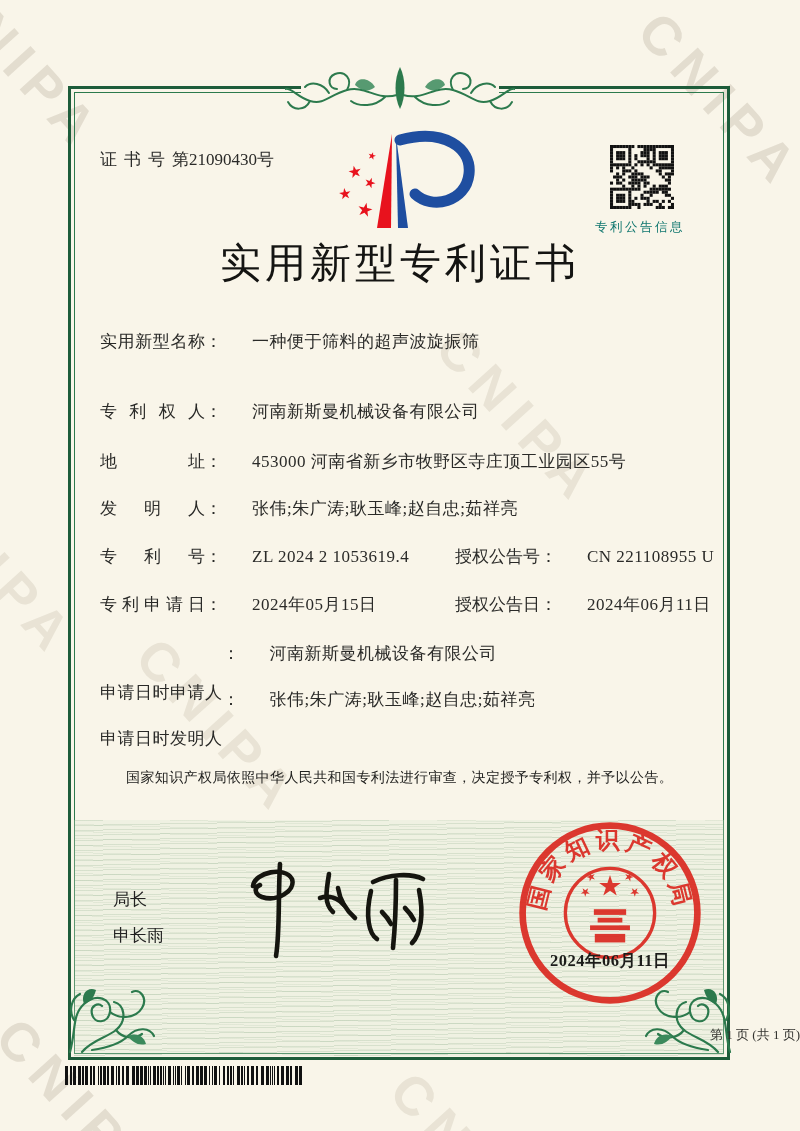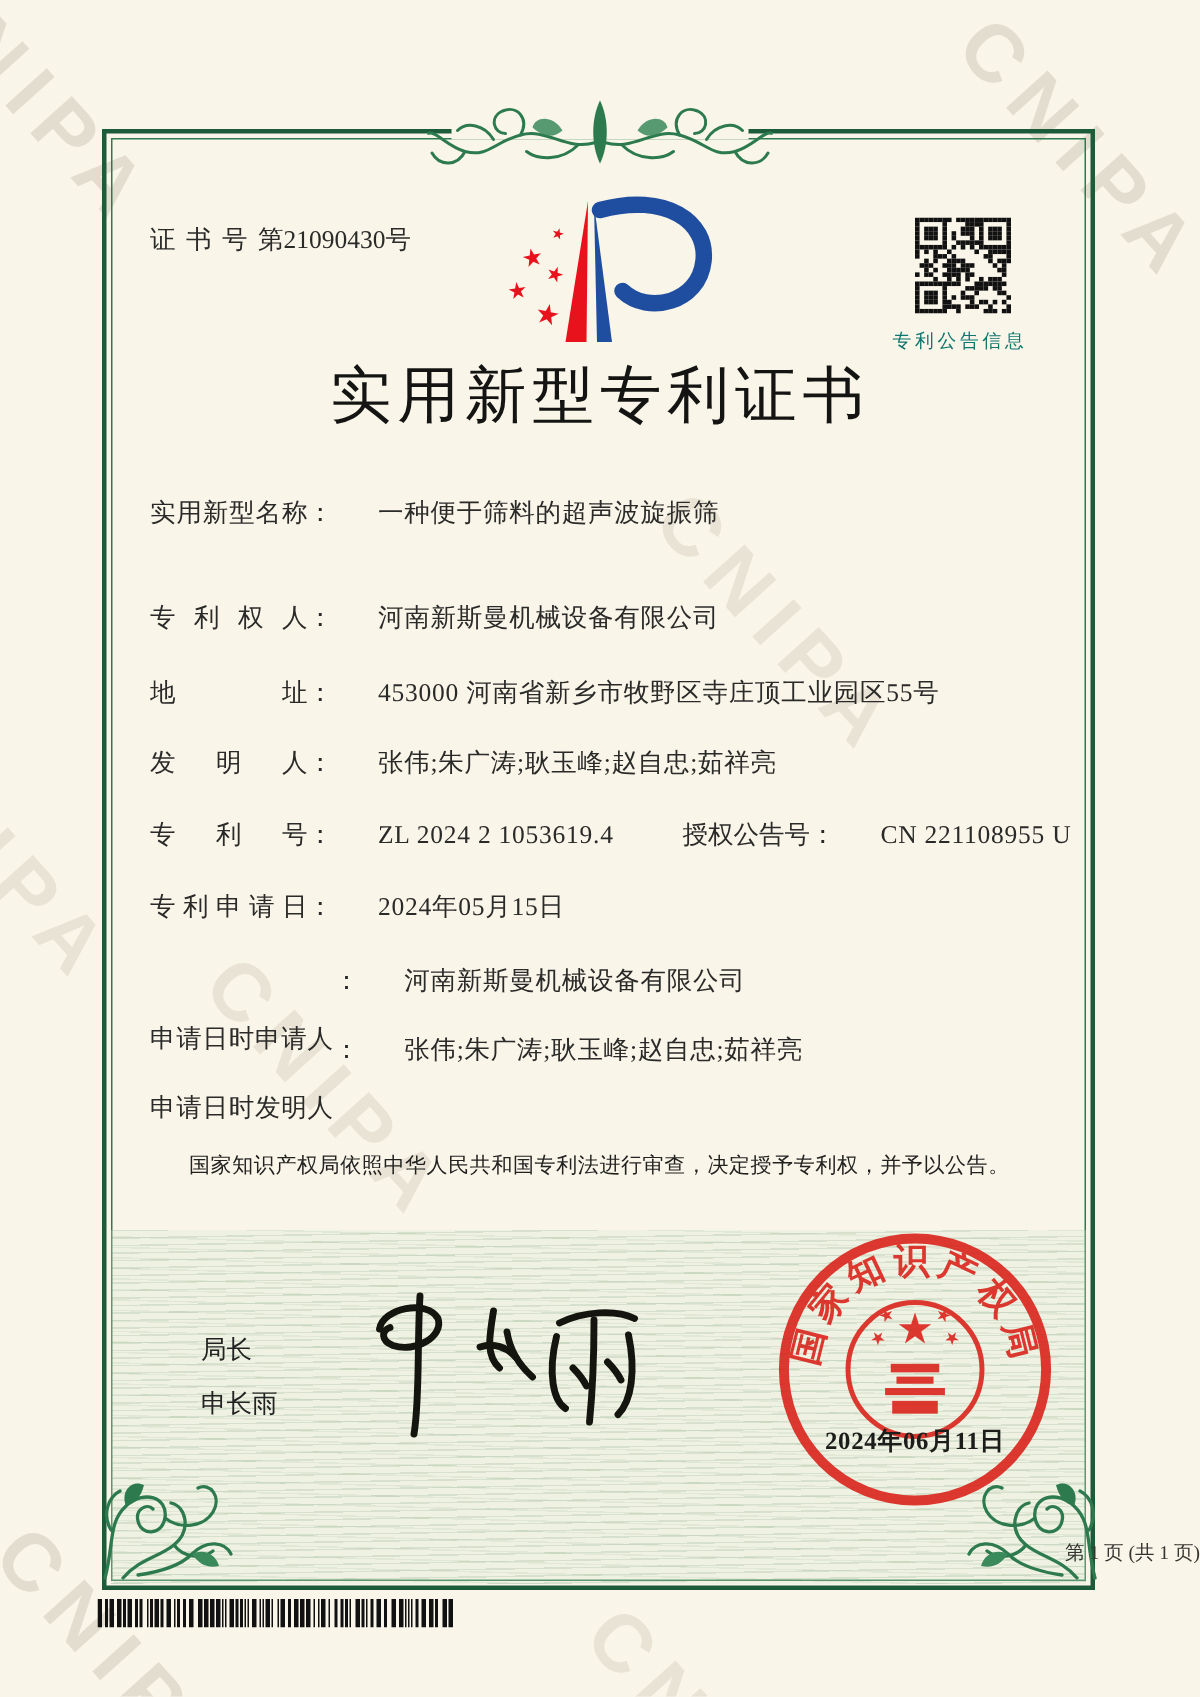--- a/index.html
+++ b/index.html
@@ -49,21 +49,21 @@
   .lbl{display:inline-block;width:105px;text-align:justify;text-align-last:justify;vertical-align:top;}
   .lbl.wide{width:auto;text-align:left;text-align-last:auto;letter-spacing:0.5px;margin-top:39px;}
   .colon{padding-right:6px;}
   .val{letter-spacing:0.5px;margin-left:24px;}
   .rcol{position:absolute;left:355px;top:0;white-space:nowrap;}
   .statement{
     left:78px;top:762px;width:648px;font-size:14px;line-height:32px;
     color:#222220;letter-spacing:0.4px;
   }
   .statement .l1{text-indent:48px;}
-  .signer{left:113px;font-family:"Liberation Sans","DejaVu Sans",sans-serif;font-size:17px;color:#222;margin-left:21px;}
+  .signer{left:113px;font-family:"Liberation Sans","DejaVu Sans",sans-serif;font-size:17px;color:#222;}
   .seal-date{
     left:528px;top:950px;width:164px;text-align:center;
     font-size:16.5px;font-weight:bold;color:#1c1c1a;letter-spacing:0.5px;
   }
   .footer-page{left:0;top:1026px;width:800px;text-align:right;font-size:13px;color:#33332f;}
   svg{display:block;}
 </style>
 </head>
 <body>
 
@@ -399,20 +399,21 @@
 </div>
 <div class="abs row" style="top:497px;">
   <span class="lbl">发明人</span><span class="colon">：</span><span class="val">张伟;朱广涛;耿玉峰;赵自忠;茹祥亮</span>
 </div>
 <div class="abs row" style="top:545px;">
   <span class="lbl">专利号</span><span class="colon">：</span><span class="val">ZL 2024 2 1053619.4</span>
   <span class="rcol"><span>授权公告号</span><span class="colon">：</span><span class="val">CN 221108955 U</span></span>
 </div>
 <div class="abs row" style="top:593px;">
   <span class="lbl">专利申请日</span><span class="colon">：</span><span class="val">2024年05月15日</span>
+  <span class="rcol"><span>授权公告日</span><span class="colon">：</span><span class="val">2024年06月11日</span></span>
 </div>
 <div class="abs row" style="top:642px;">
   <span class="lbl wide">申请日时申请人</span><span class="colon">：</span><span class="val">河南新斯曼机械设备有限公司</span>
 </div>
 <div class="abs row" style="top:688px;">
   <span class="lbl wide">申请日时发明人</span><span class="colon">：</span><span class="val">张伟;朱广涛;耿玉峰;赵自忠;茹祥亮</span>
 </div>
 
 <div class="abs statement">
   <div class="l1">国家知识产权局依照中华人民共和国专利法进行审查，决定授予专利权，并予以公告。</div>

